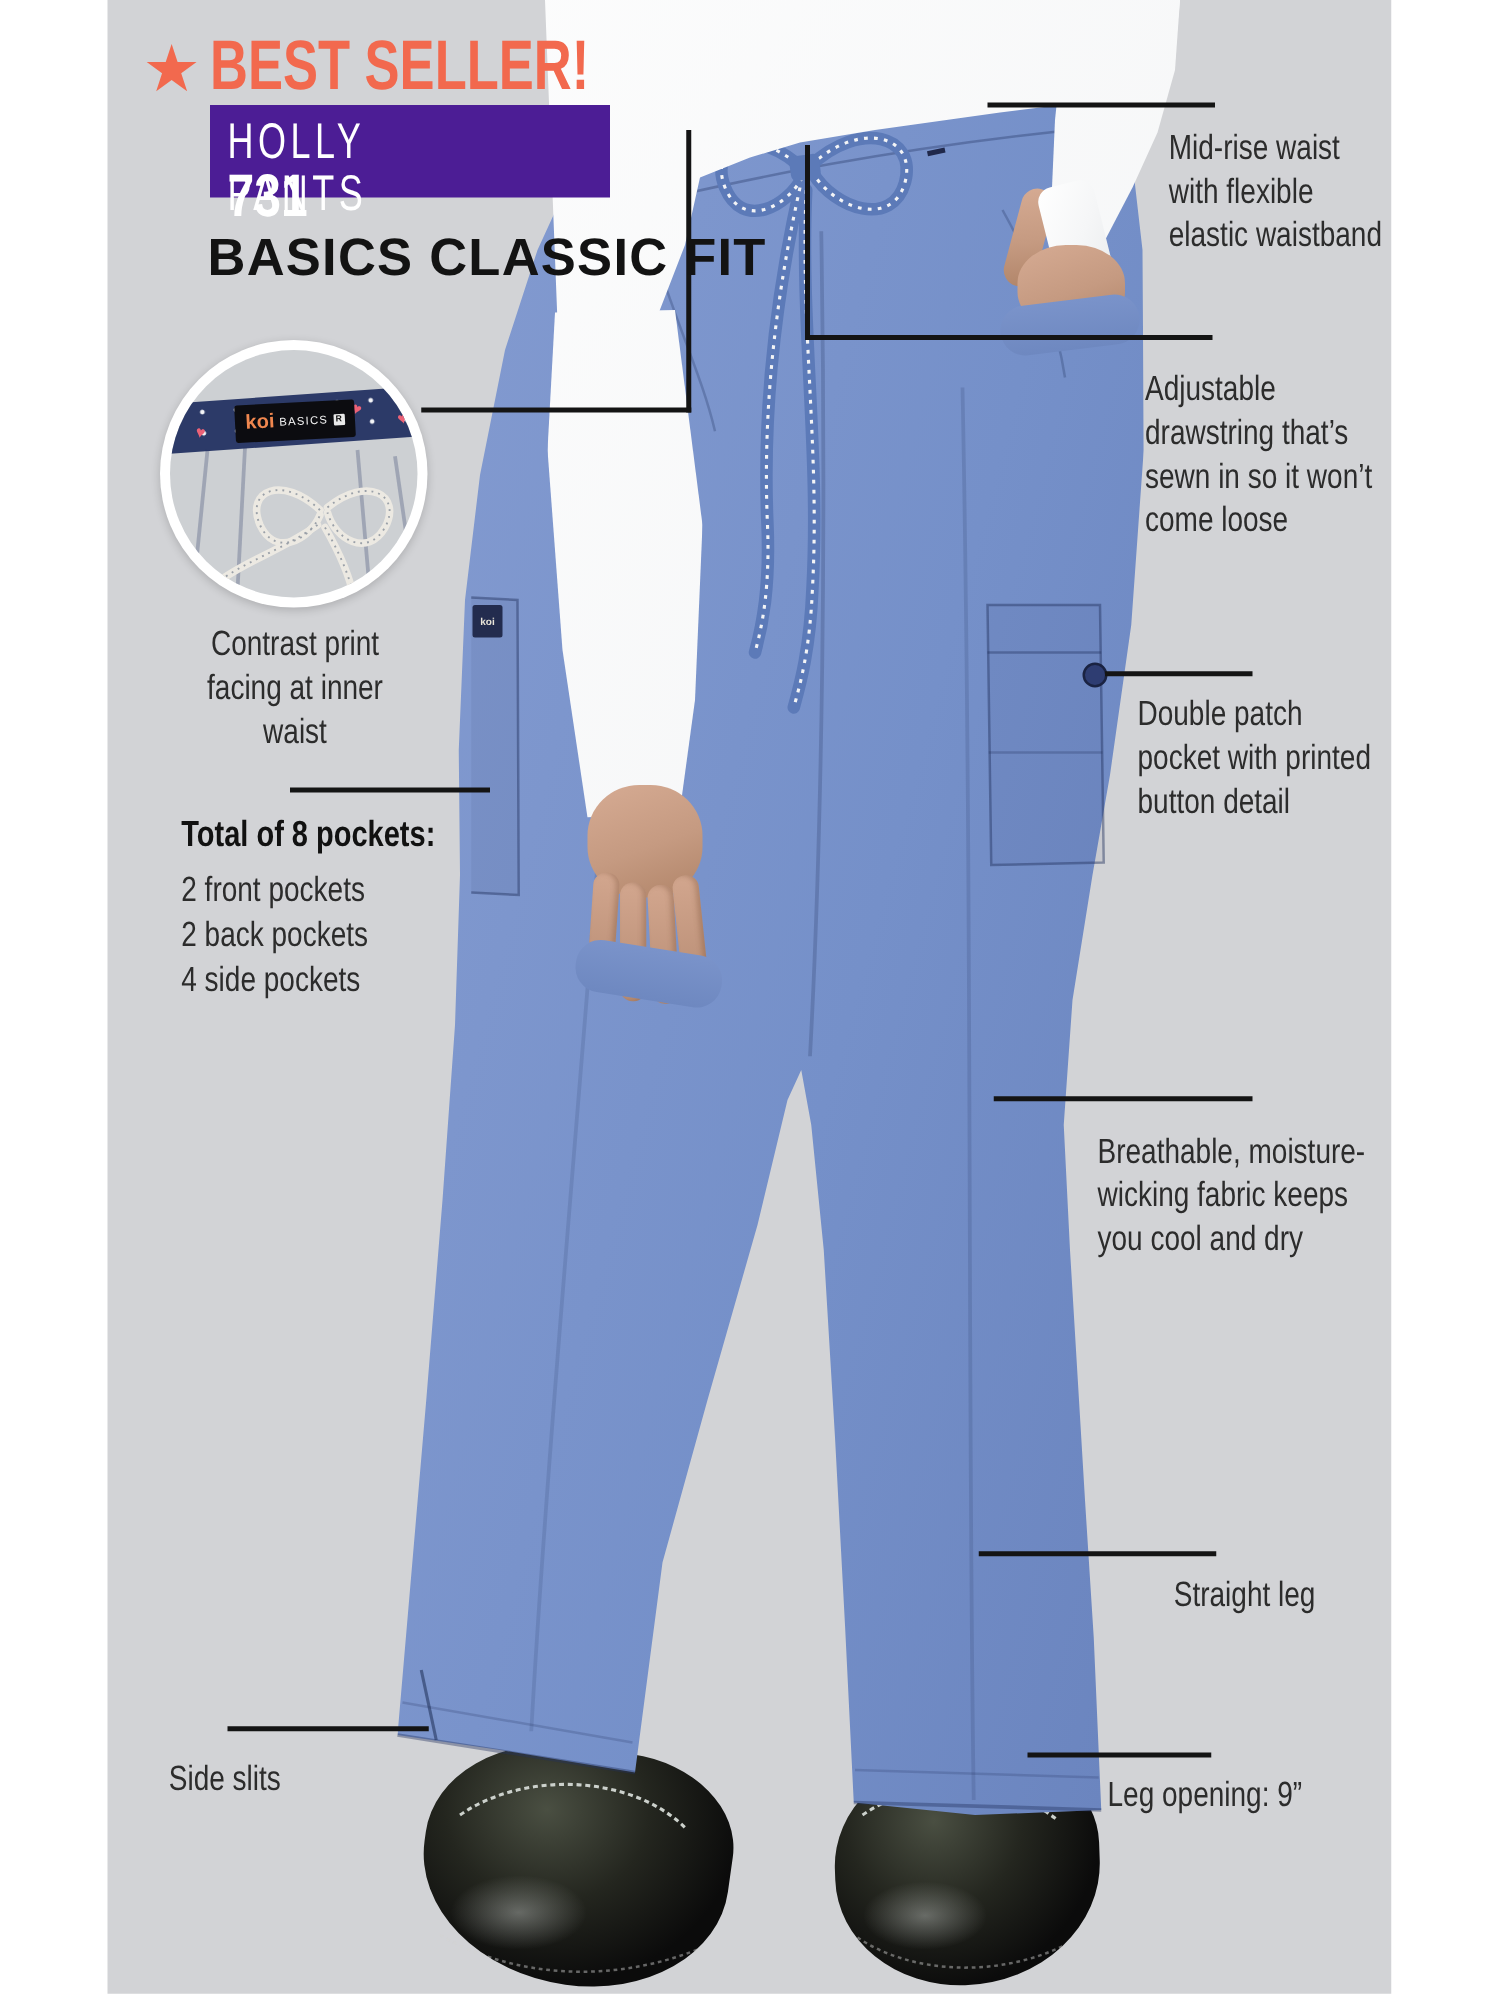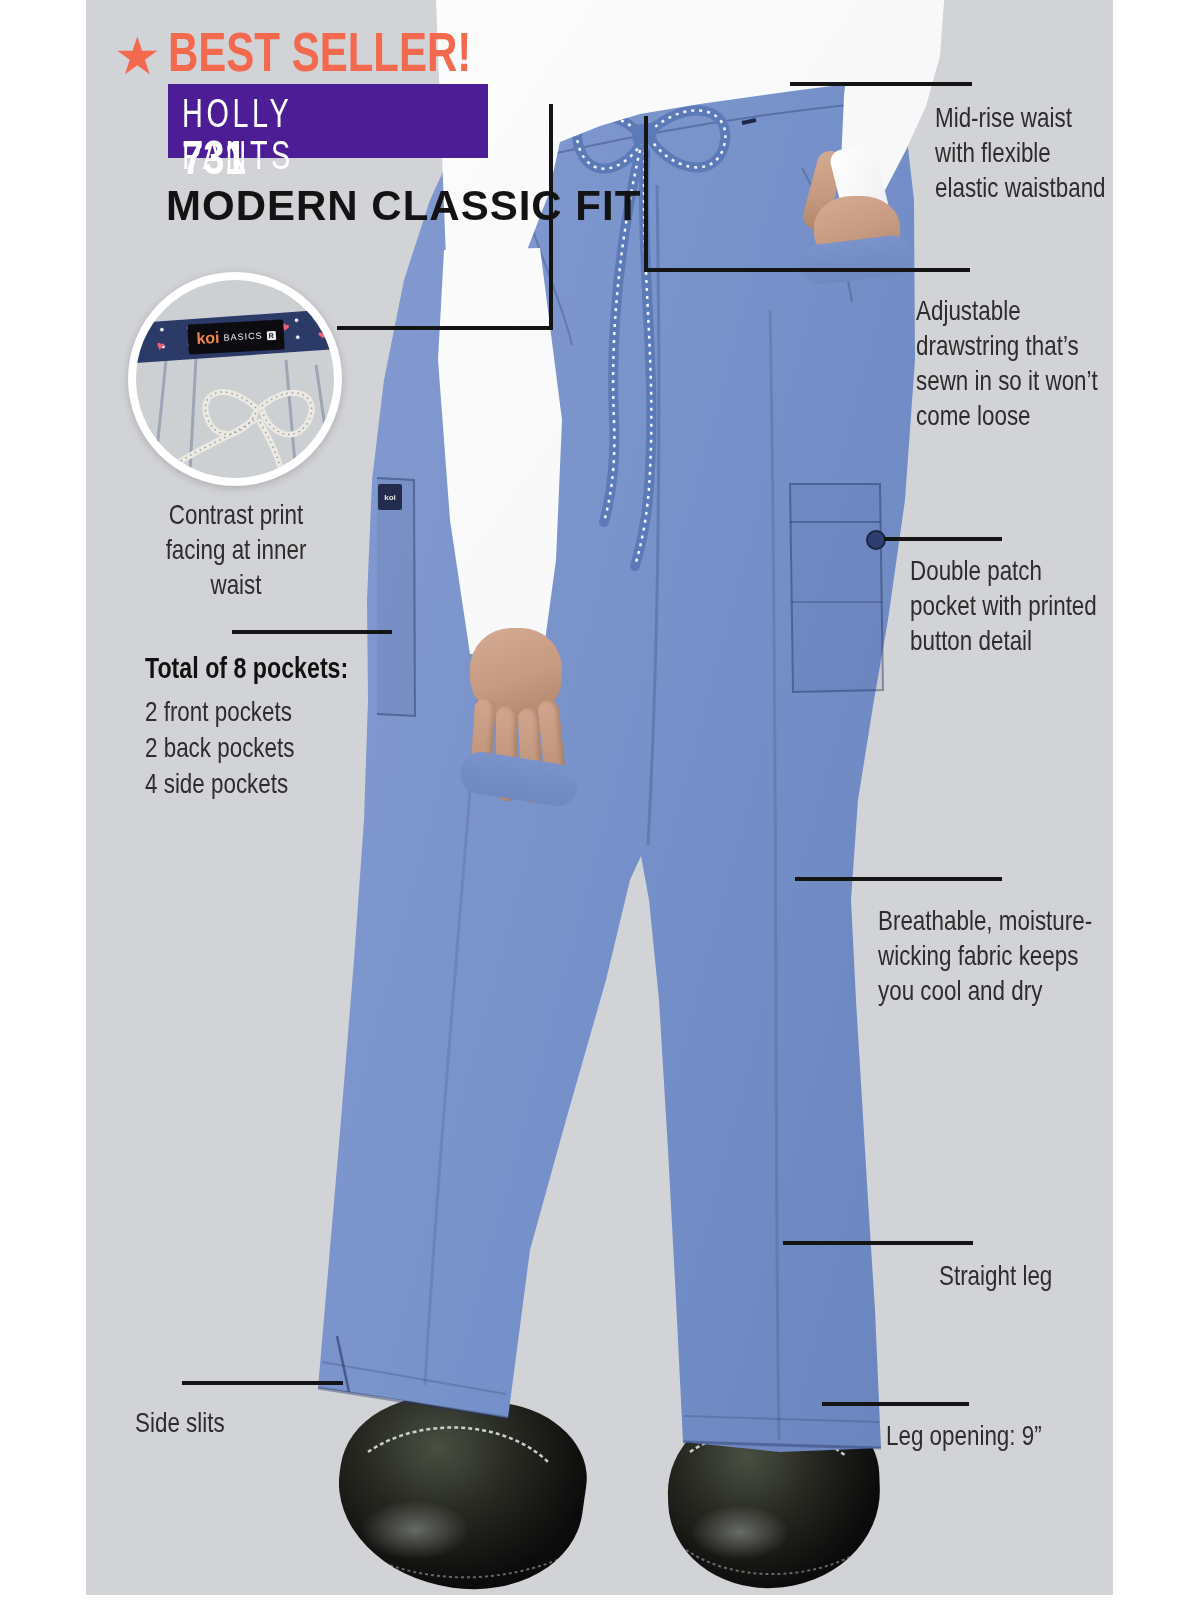--- a/index.html
+++ b/index.html
@@ -210,21 +210,21 @@
   <div class="abs cline" style="left:549px;top:104px;width:4px;height:226px;"></div>
   <div class="abs cline" style="left:232px;top:630px;width:160px;height:4px;"></div>
   <div class="abs cline" style="left:182px;top:1381px;width:161px;height:4px;"></div>
 
   <div class="abs star" style="left:114px;top:30px;">★</div>
   <div class="abs best" style="left:168px;top:22px;">BEST SELLER!</div>
   <div class="abs namebox">
     <div class="abs holly">HOLLY PANTS</div>
     <div class="abs stylenum">731</div>
   </div>
-  <div class="abs fit">MODERN CLASSIC FIT</div>
+  <div class="abs fit">BASICS CLASSIC FIT</div>
 
   <div class="abs callout" style="left:935px;top:100px;">Mid-rise waist
 with flexible
 elastic waistband</div>
   <div class="abs callout" style="left:916px;top:293px;">Adjustable
 drawstring that’s
 sewn in so it won’t
 come loose</div>
   <div class="abs callout" style="left:910px;top:553px;">Double patch
 pocket with printed

